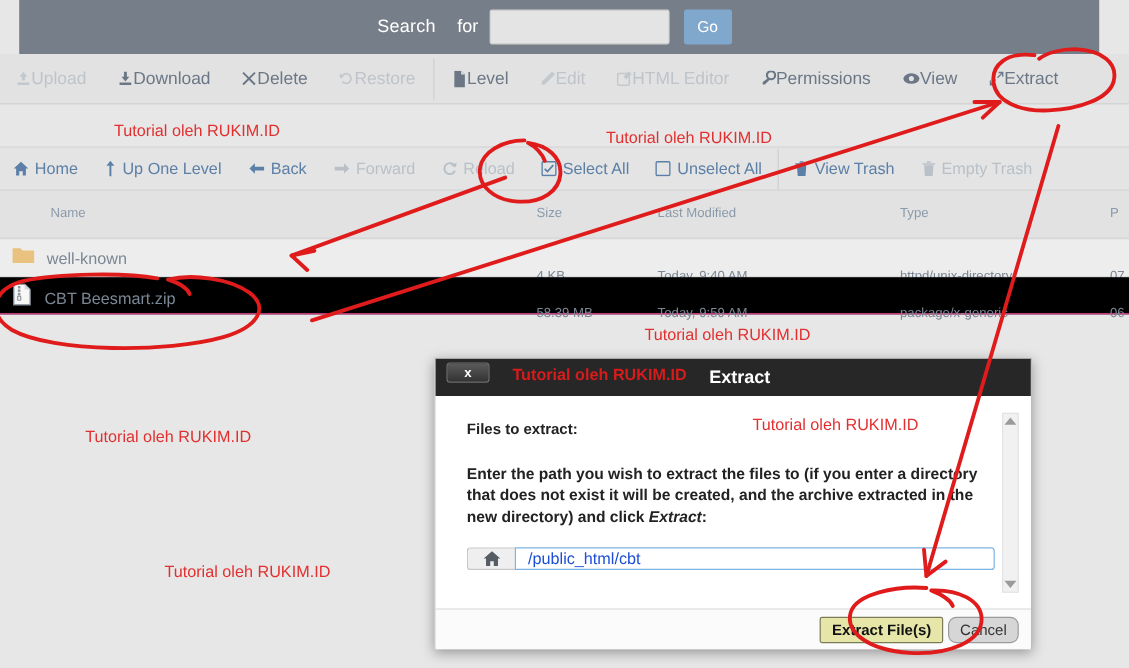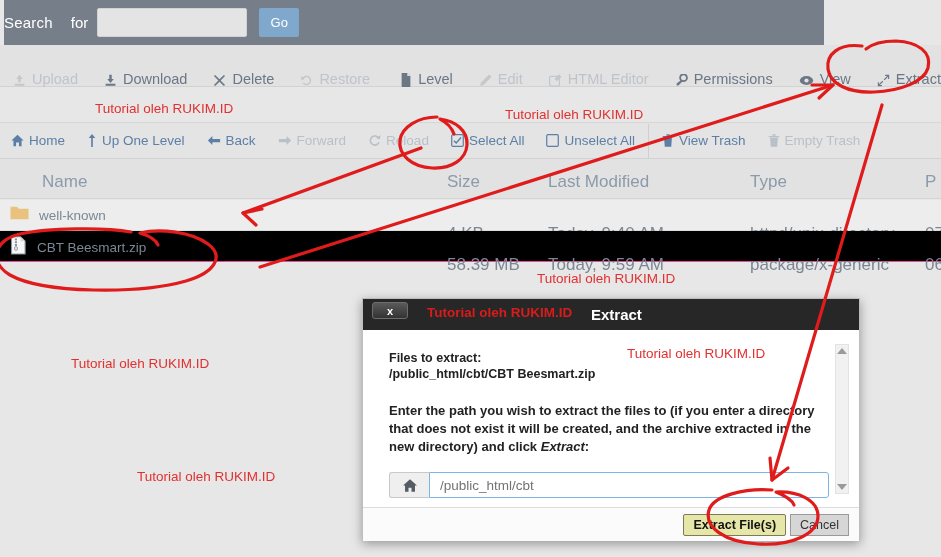--- a/index.html
+++ b/index.html
@@ -7,23 +7,23 @@
     margin: 0; padding: 0;
     width: 941px; height: 557px;
     overflow: hidden;
     font-family: "Liberation Sans", sans-serif;
     background: #e7e7e7;
   }
   #root { position: relative; width: 941px; height: 557px; background: #e7e7e7; }
 
   
   .topbar {
-    position: absolute; left: 4px; top: 0; width: 820px; height: 45px;
+    position: absolute; left: 16px; top: 0; width: 900px; height: 45px;
     background: #767e89;
-    display: flex; align-items: center; justify-content: flex-start;
+    display: flex; align-items: center; justify-content: center;
   }
   .search-label {
     color: #ffffff; font-size: 15px; margin-right: 9px; letter-spacing: .2px;
   }
   .search-select {
     width: 146px; height: 29px; background: #eeeeee; border: 1px solid #d7d7d7;
     border-radius: 2px; display: flex; align-items: center;
     padding: 0 6px 0 10px; position: relative;
   }
   .search-select .sel-text { font-size: 12.5px; color: #8f8f8f; flex: 1; }
@@ -43,21 +43,21 @@
     margin-right: 8px; cursor: pointer; font-family: "Liberation Sans", sans-serif;
   }
 
   
   .actionbar {
     position: absolute; left: 0; top: 45px; width: 941px; height: 42px;
     background: #e2e2e2; border-bottom: 1px solid #d2d2d2;
     display: flex; align-items: center;
   }
   .act {
-    display: flex; align-items: flex-end; gap: 6px;
+    display: flex; align-items: center; 
     font-size: 14.5px; color: #6b7785; padding: 0 13px; height: 42px;
     cursor: pointer; white-space: nowrap;
   }
   .act.dim { color: #bfc4ca; cursor: default; }
   .act .ic { display: inline-flex; align-items: center; }
   .act .ic svg { display: block; }
   .vdiv { width: 1px; height: 34px; background: #cfcfcf; margin: 0 2px; }
 
   
   .navbar {
@@ -72,21 +72,21 @@
   }
   .nav.dim { color: #b9c0c7; cursor: default; }
   .nav .ic svg { display: block; }
 
   
   .thead {
     position: absolute; left: 0; top: 159px; width: 941px; height: 40px;
     background: #e2e2e2; border-bottom: 1px solid #d4d4d4;
   }
   .thead .th, .trow .td {
-    position: absolute; font-size: 17px; white-space: nowrap;
+    position: absolute; font-size: 11px; white-space: nowrap;
   }
   .thead .th { color: #8b9bab; top: 13px; cursor: pointer; }
   .trow {
     position: absolute; left: 0; width: 941px; height: 31px;
     border-bottom: 1px solid #dcdcdc;
   }
   .trow.r0 { top: 200px; background: #ededed; }
   .trow.r1 { top: 231px; background: #000000; border-bottom: 1px solid #ec4899; }
   .trow .td { color: #7b8794; top: 24px; }
   .trow .name-cell {
@@ -134,22 +134,22 @@
     line-height: 18px; margin-top: 20px; max-width: 450px;
   }
   .dlg-para i { font-style: italic; }
   .path-row { display: flex; align-items: stretch; margin-top: 16px; width: 440px; }
   .path-home {
     width: 40px; background: #efefef; border: 1px solid #c9c9c9;
     border-right: none; border-radius: 3px 0 0 3px;
     display: flex; align-items: center; justify-content: center;
   }
   .path-input {
-    flex: 1; height: 26px; border: 1px solid #7eb4e2; border-radius: 0 3px 3px 0;
-    font-size: 13.5px; color: #737373; padding: 0 10px;
+    flex: 1; height: 19px; border: 1px solid #7eb4e2; border-radius: 0 3px 3px 0;
+    font-size: 13.5px; color: #1d4ed8; padding: 0 10px;
     font-family: "Liberation Sans", sans-serif; outline: none; background: #fff;
   }
   .dlg-scroll {
     position: absolute; right: 10px; top: 14px; width: 14px; height: 150px;
     background: #f1f1f1; border: 1px solid #e3e3e3;
     display: flex; flex-direction: column; justify-content: space-between;
     align-items: center; padding: 3px 0;
   }
   .dlg-scroll .ar {
     width: 0; height: 0; border-left: 5px solid transparent; border-right: 5px solid transparent;
@@ -160,21 +160,21 @@
     height: 33px; background: #fbfbfb;
     display: flex; align-items: center; justify-content: flex-end;
     padding-right: 10px; gap: 4px;
   }
   .btn-extract {
     background: #e6e6a8; border: 1px solid #7b7b5a; border-radius: 2px;
     font-size: 12.5px; font-weight: bold; color: #111; padding: 3px 9px;
     cursor: pointer; font-family: "Liberation Sans", sans-serif;
   }
   .btn-cancel {
-    background: #d6d6d6; border: 1px solid #9a9a9a; border-radius: 0;
+    background: #d6d6d6; border: 1px solid #9a9a9a; border-radius: 7px;
     font-size: 12.5px; color: #333; padding: 3px 9px;
     cursor: pointer; font-family: "Liberation Sans", sans-serif;
   }
 
   
   .wm {
     position: absolute; color: #e23030; font-size: 13.5px;
     white-space: nowrap; z-index: 25;
     font-family: "Liberation Sans", sans-serif;
   }
@@ -430,21 +430,20 @@
   </div>
 
   <div class="dialog">
     <div class="dlg-title">
       <div class="dlg-close">x</div>
       <span class="t">Extract</span>
     </div>
 
     <div class="dlg-body">
       <div class="dlg-line">Files to extract:</div>
-      <div class="dlg-line">/public_html/cbt/CBT Beesmart.zip</div>
 
       <div class="dlg-para"><span>Enter the path you wish to extract the files to (if you enter a directory that does not exist it will be created, and the archive extracted in the new directory) and click </span><i>Extract</i><span>:</span></div>
 
       <div class="path-row">
         <div class="path-home">
           <svg width="16" height="15" viewBox="0 0 16 16">
               <path fill="#555c63" d="M8 1.4 L15.4 8 H13.3 V14.6 H9.6 V10.3 H6.4 V14.6 H2.7 V8 H0.6 Z"></path>
             </svg>
         </div>
         <input class="path-input" type="text" placeholder="" value="/public_html/cbt" style="">

